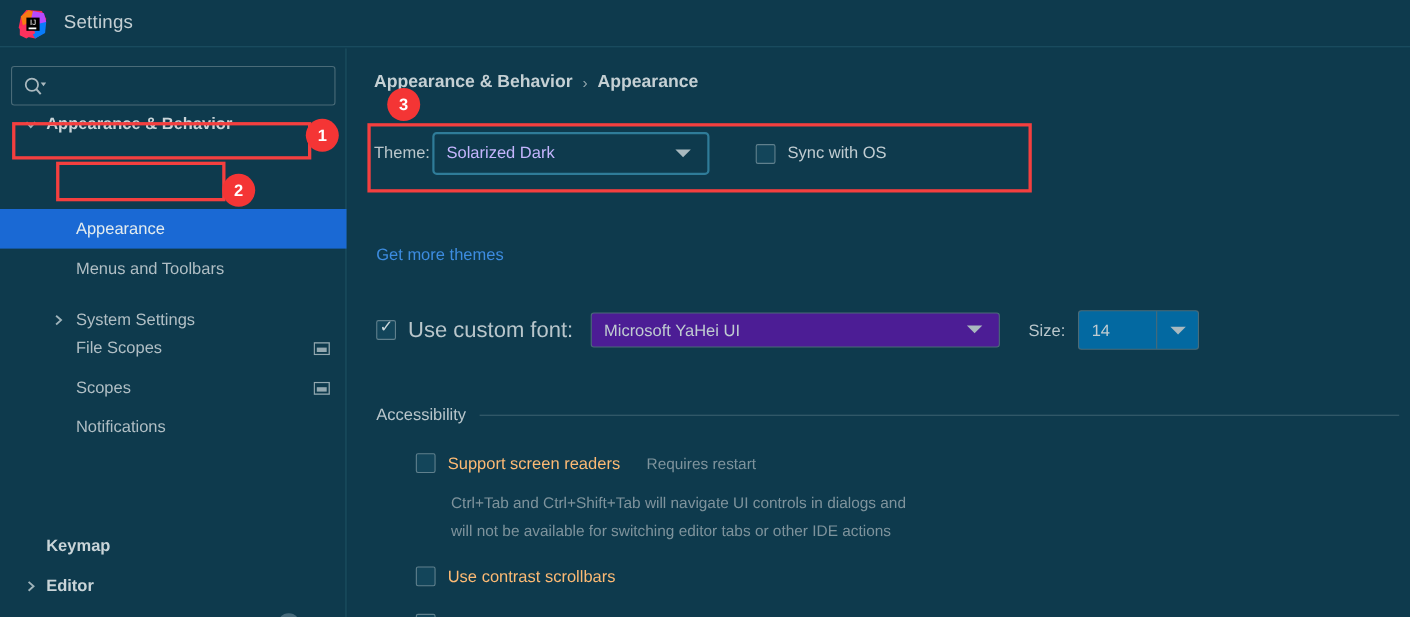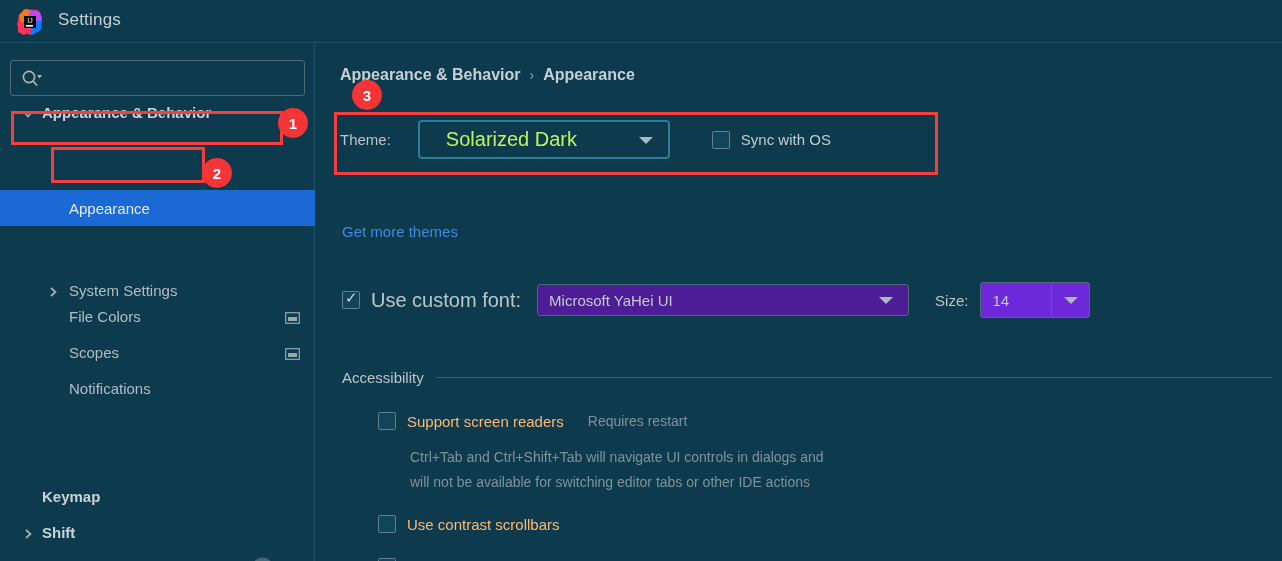--- a/index.html
+++ b/index.html
@@ -80,30 +80,30 @@
     position: absolute; left: 24px; top: 22px;
     font-size: 16px; font-weight: bold; color: #c5d0d4;
     display: flex; align-items: center; gap: 9px;
   }
   #breadcrumb .sep { font-weight: normal; color: #8fa4ac; font-size: 14px; }
 
   #theme-row {
     position: absolute; left: 24px; top: 73px; height: 45px;
     display: flex; align-items: center;
   }
-  #theme-label { font-size: 15px; color: #b9c6cb; margin-right: 27px; }
+  #theme-label { font-size: 15px; color: #b9c6cb; margin-right: 2px; }
   #theme-select {
     position: relative; width: 252px; height: 39px;
     background: #0e3a4d;
     border: 2px solid #2f7c99;
     border-radius: 4px;
     display: flex; align-items: center;
   }
   #theme-select .val {
-    margin-left: 26px; font-size: 20px; color: #bef264;
+    margin-left: 11px; font-size: 15px; color: #c4b5fd;
   }
   #theme-select .arrow {
     position: absolute; right: 14px; top: 50%; transform: translateY(-50%);
   }
   #sync-wrap {
     display: flex; align-items: center; margin-left: 42px;
   }
   #sync-wrap .lbl { font-size: 15px; color: #c0ccd1; margin-left: 11px; }
 
   .cbox {
@@ -131,21 +131,21 @@
     width: 372px; height: 32px;
     background: #4c1d95; border: 1px solid #4a6b78; border-radius: 3px;
     display: flex; align-items: center;
   }
   #font-select .val { margin-left: 11px; font-size: 15px; color: #c0ccd1; }
   #font-select .arrow { position: absolute; right: 14px; top: 50%; transform: translateY(-50%); }
   #size-label { margin-left: 26px; font-size: 15px; color: #b9c6cb; }
   #size-spinner {
     margin-left: 12px; width: 110px; height: 36px;
     border: 1px solid #4a6b78; border-radius: 3px;
-    background: #6d28d9; display: flex; align-items: center;
+    background: #0369a1; display: flex; align-items: center;
   }
   #size-spinner .val {
     flex: 1; margin-left: 11px; font-size: 15px; color: #c0ccd1;
   }
   #size-spinner .btn {
     width: 38px; height: 100%;
     border-left: 1px solid #4a6b78;
     display: flex; align-items: center; justify-content: center;
   }
 
@@ -220,32 +220,35 @@
           <polyline points="2,4 6,8.5 10,4" fill="none" stroke="#9fb3ba" stroke-width="1.7"></polyline>
         </svg>
     </span>
     <span class="nav-label">Appearance &amp; Behavior</span>
   </div>
 
   <div class="nav-item lvl1 selected" style="top:146px">
     <span class="nav-label" style="color:#e3ecef">Appearance</span>
   </div>
 
+  <div class="nav-item lvl1" style="top:182px">
+    <span class="nav-label">Menus and Toolbars</span>
+  </div>
 
   <div class="nav-item lvl1" style="top:228px">
     <span class="chev" style="left:47px">
       <svg width="12" height="12" viewBox="0 0 12 12">
           <polyline points="4,2 8.5,6 4,10" fill="none" stroke="#9fb3ba" stroke-width="1.7"></polyline>
         </svg>
     </span>
     <span class="nav-label">System Settings</span>
   </div>
 
   <div class="nav-item lvl1" style="top:254px">
-    <span class="nav-label">File Colors</span>
+    <span class="nav-label">File Scopes</span>
     <span class="tail-icon">
       <svg width="15" height="12" viewBox="0 0 15 12">
           <rect x="0.7" y="0.7" width="13.6" height="10.6" fill="none" stroke="#93a8b0" stroke-width="1.2"></rect>
           <rect x="3" y="5" width="9" height="4" fill="#93a8b0"></rect>
         </svg>
     </span>
   </div>
 
   <div class="nav-item lvl1" style="top:290px">
     <span class="nav-label">Scopes</span>
@@ -266,21 +269,21 @@
   <div class="nav-item lvl0" style="top:434px">
     <span class="nav-label">Keymap</span>
   </div>
 
   <div class="nav-item lvl0" style="top:470px">
     <span class="chev">
       <svg width="12" height="12" viewBox="0 0 12 12">
           <polyline points="4,2 8.5,6 4,10" fill="none" stroke="#9fb3ba" stroke-width="1.7"></polyline>
         </svg>
     </span>
-    <span class="nav-label">Shift</span>
+    <span class="nav-label">Editor</span>
   </div>
 
   <div class="nav-item lvl0" style="top:506px">
     <span class="nav-label">Plugins</span>
     <span class="count-badge">1</span>
 
   </div>
 
 </div>
 

